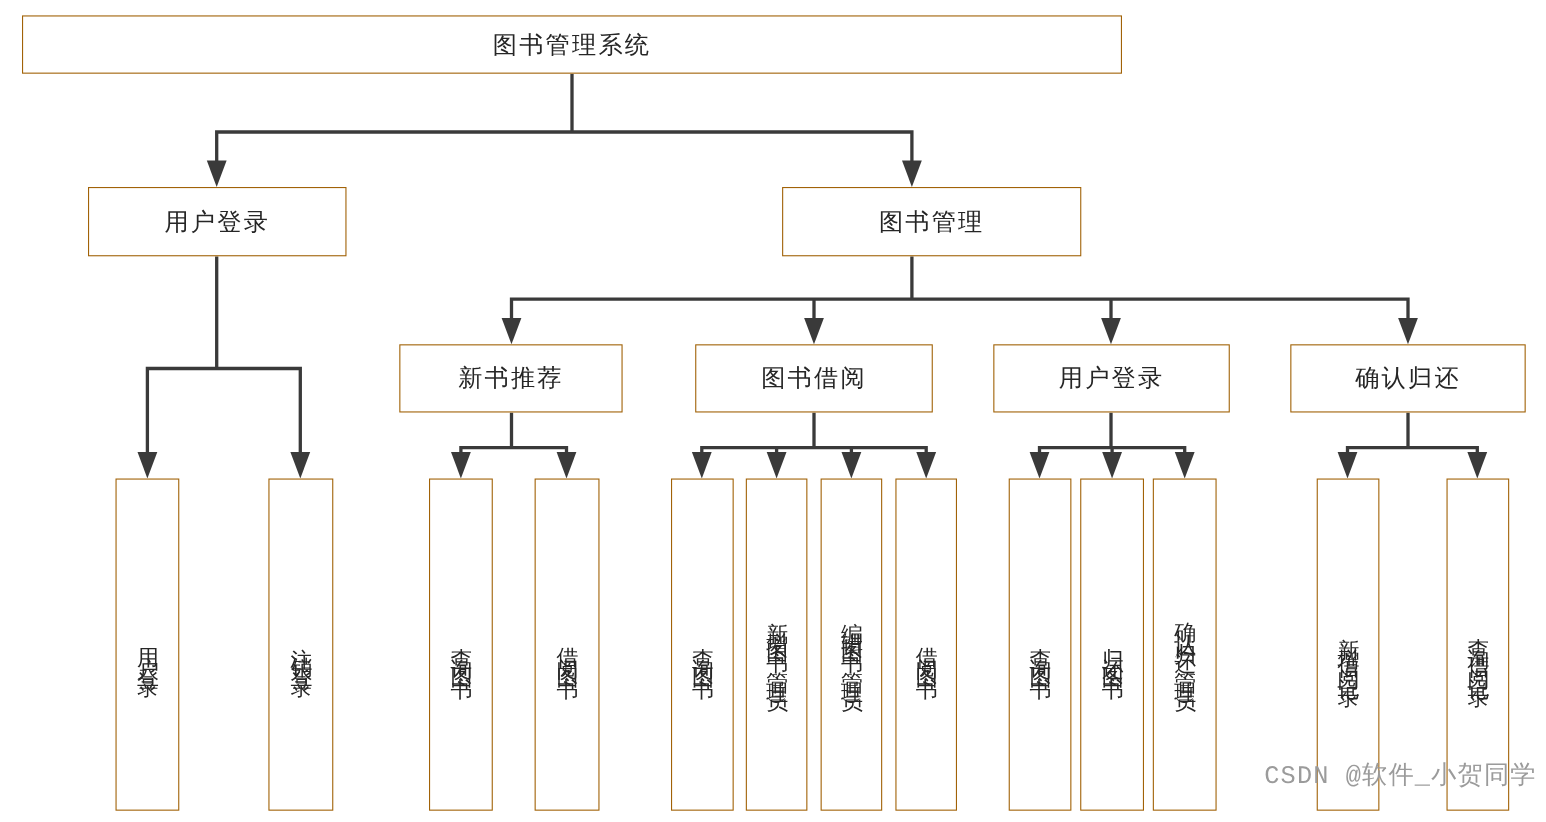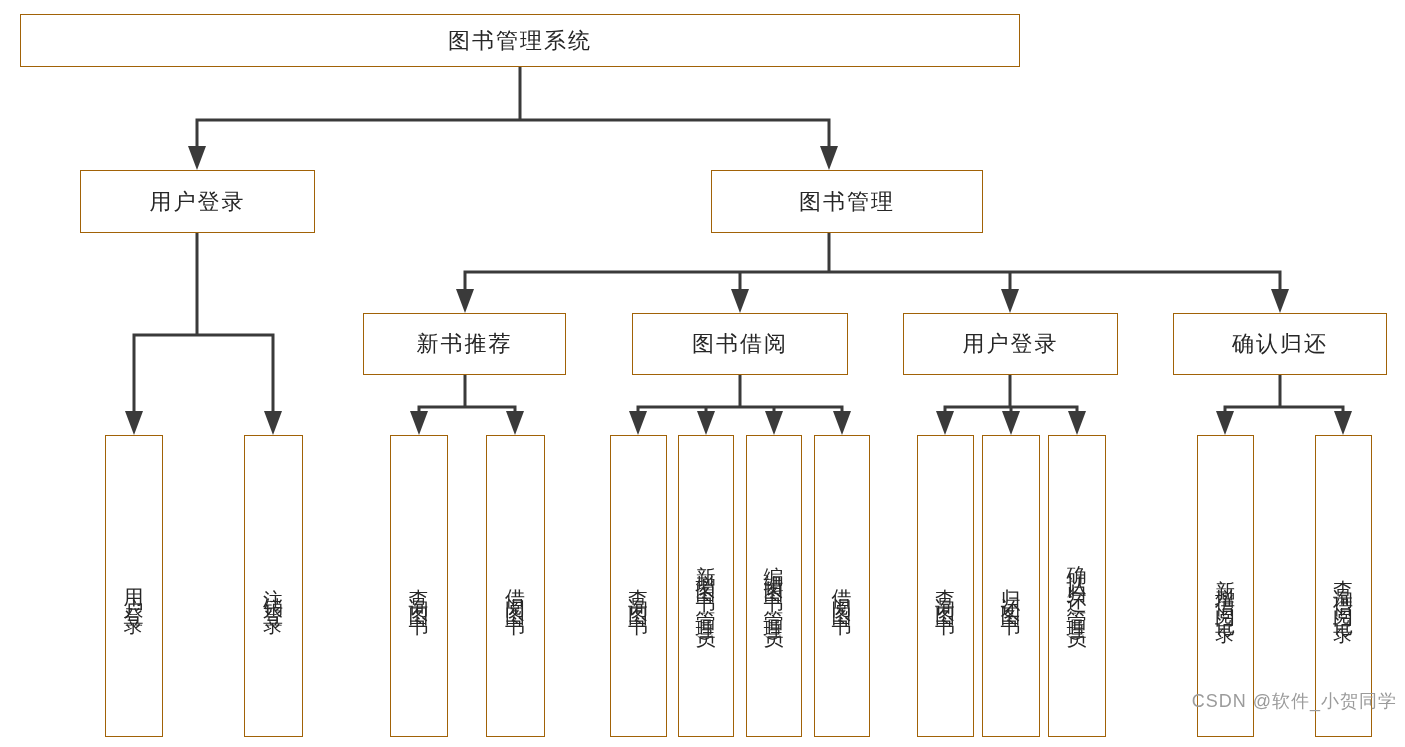--- a/index.html
+++ b/index.html
@@ -35,22 +35,22 @@
   .n-lf-4{left:610px;top:435px;width:57px;height:302px;}
   .n-lf-5{left:678px;top:435px;width:56px;height:302px;}
   .n-lf-6{left:746px;top:435px;width:56px;height:302px;}
   .n-lf-7{left:814px;top:435px;width:56px;height:302px;}
   .n-lf-8{left:917px;top:435px;width:57px;height:302px;}
   .n-lf-9{left:982px;top:435px;width:58px;height:302px;}
   .n-lf-10{left:1048px;top:435px;width:58px;height:302px;}
   .n-lf-11{left:1197px;top:435px;width:57px;height:302px;}
   .n-lf-12{left:1315px;top:435px;width:57px;height:302px;}
   .watermark{
-    position:absolute;right:8px;top:689px;font-size:18px;letter-spacing:1px;
-    color:#9b9b9b;white-space:nowrap;
+    position:absolute;right:8px;top:689px;font-size:23px;letter-spacing:1px;
+    color:#9b9b9b;white-space:nowrap;font-family:Liberation Mono, monospace;
   }
 </style>
 </head>
 <body>
 
 <div class="stage">
 
   <svg class="wires" viewBox="0 0 1405 747" xmlns="http://www.w3.org/2000/svg">
     <g stroke="#3a3a3a" stroke-width="3" fill="none">
       <path d="M520 67 V120 M195.5 120 H830.5 M197 120 V160 M829 120 V160"></path>

